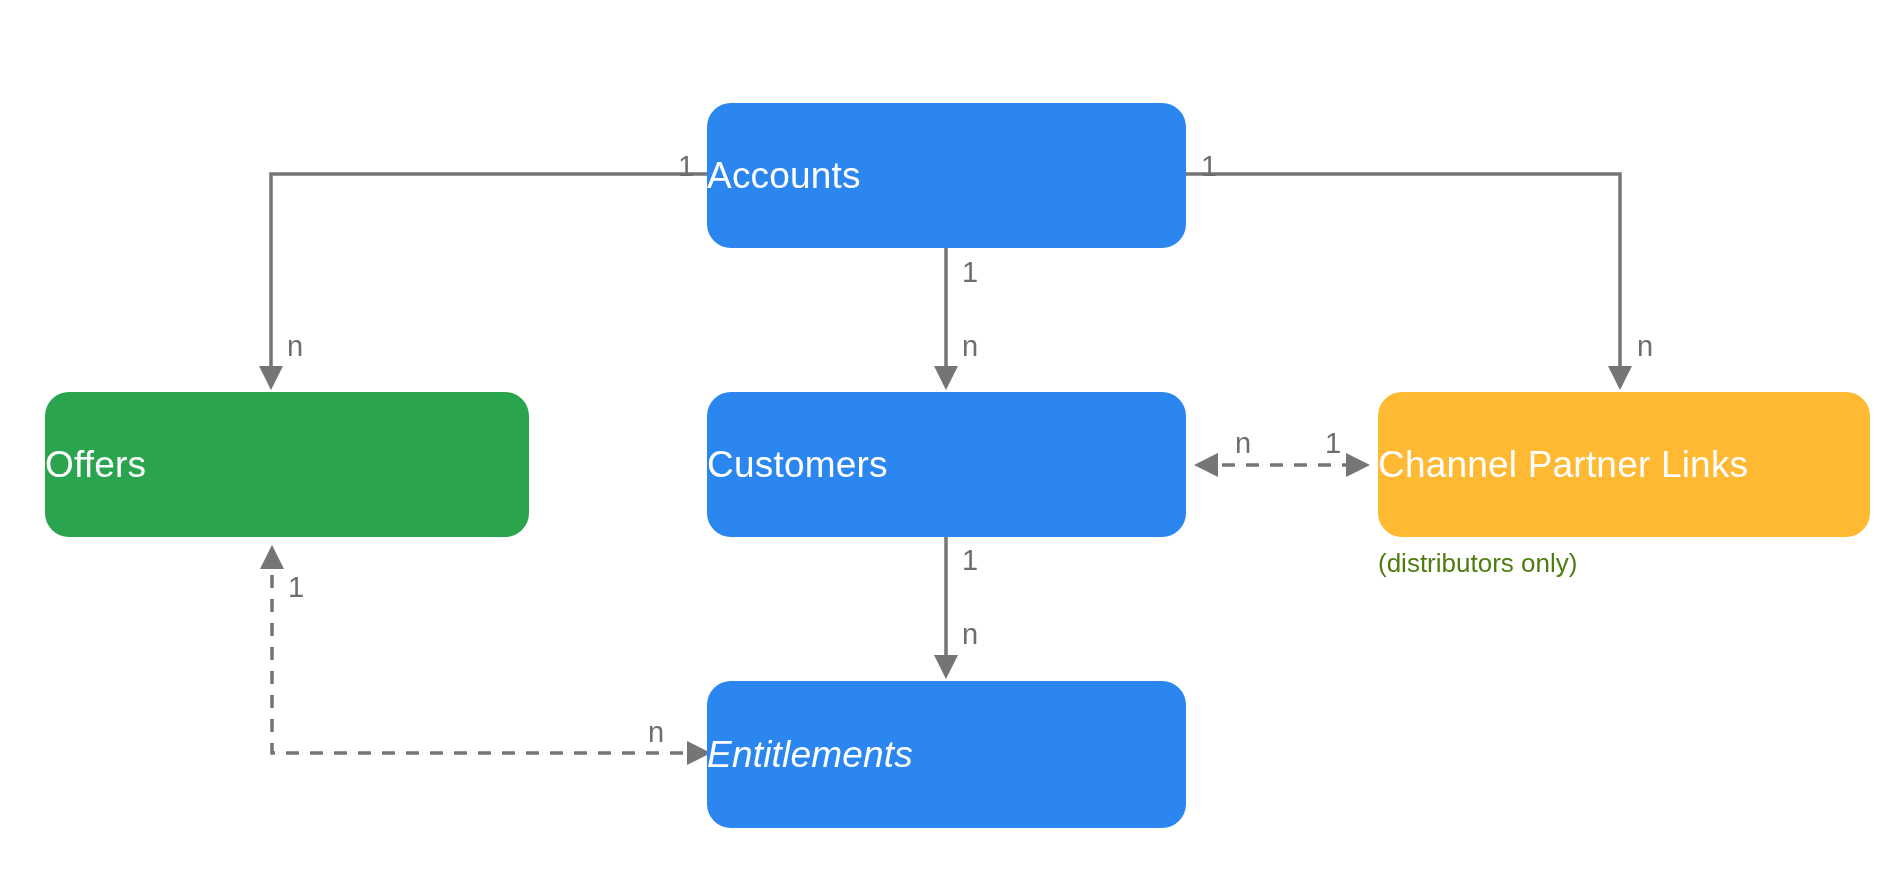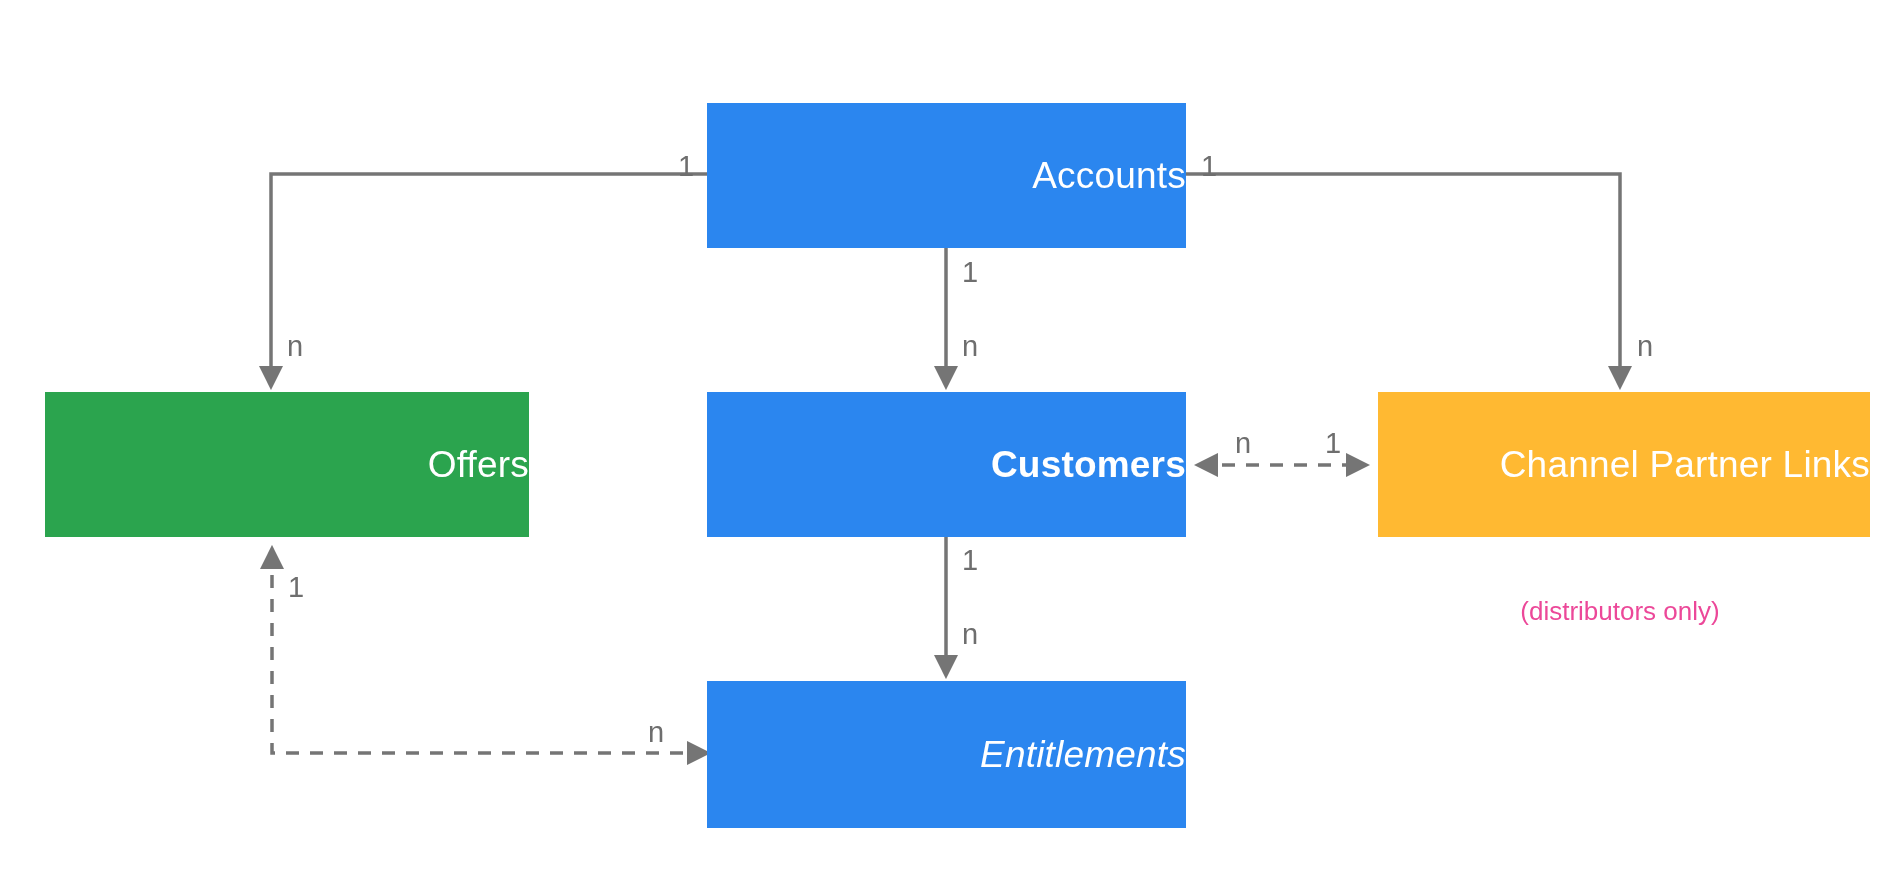--- a/index.html
+++ b/index.html
@@ -23,41 +23,40 @@
     position: absolute;
     left: 0;
     top: 0;
     width: 1902px;
     height: 890px;
   }
   .node {
     position: absolute;
     display: flex;
     align-items: center;
-    justify-content: flex-end;
+    justify-content: flex-start;
     color: #ffffff;
     font-size: 37px;
     font-weight: 400;
     letter-spacing: 0.2px;
     box-sizing: border-box;
     white-space: nowrap;
+    border-radius: 24px;
   }
   .node-accounts   { left: 707px;  top: 103px; width: 479px; height: 145px; background: #2b86ef; }
   .node-offers     { left: 45px;   top: 392px; width: 484px; height: 145px; background: #2ba44e; }
-  .node-customers  { left: 707px;  top: 392px; width: 479px; height: 145px; background: #2b86ef; font-weight: bold; }
+  .node-customers  { left: 707px;  top: 392px; width: 479px; height: 145px; background: #2b86ef; }
   .node-cpl        { left: 1378px; top: 392px; width: 492px; height: 145px; background: #ffb932; }
   .node-entitle    { left: 707px;  top: 681px; width: 479px; height: 147px; background: #2b86ef; font-style: italic; }
 
   .caption {
     position: absolute;
-    color: #ec4899;
+    color: #4d7c0f;
     font-size: 26px;
     white-space: nowrap;
-    text-align: center;
-    margin-top: 48px;
   }
   .caption-cpl {
     left: 1378px;
     top: 548px;
     width: 484px;
   }
   .edge-label {
     position: absolute;
     color: #6e6e6e;
     font-size: 29px;

